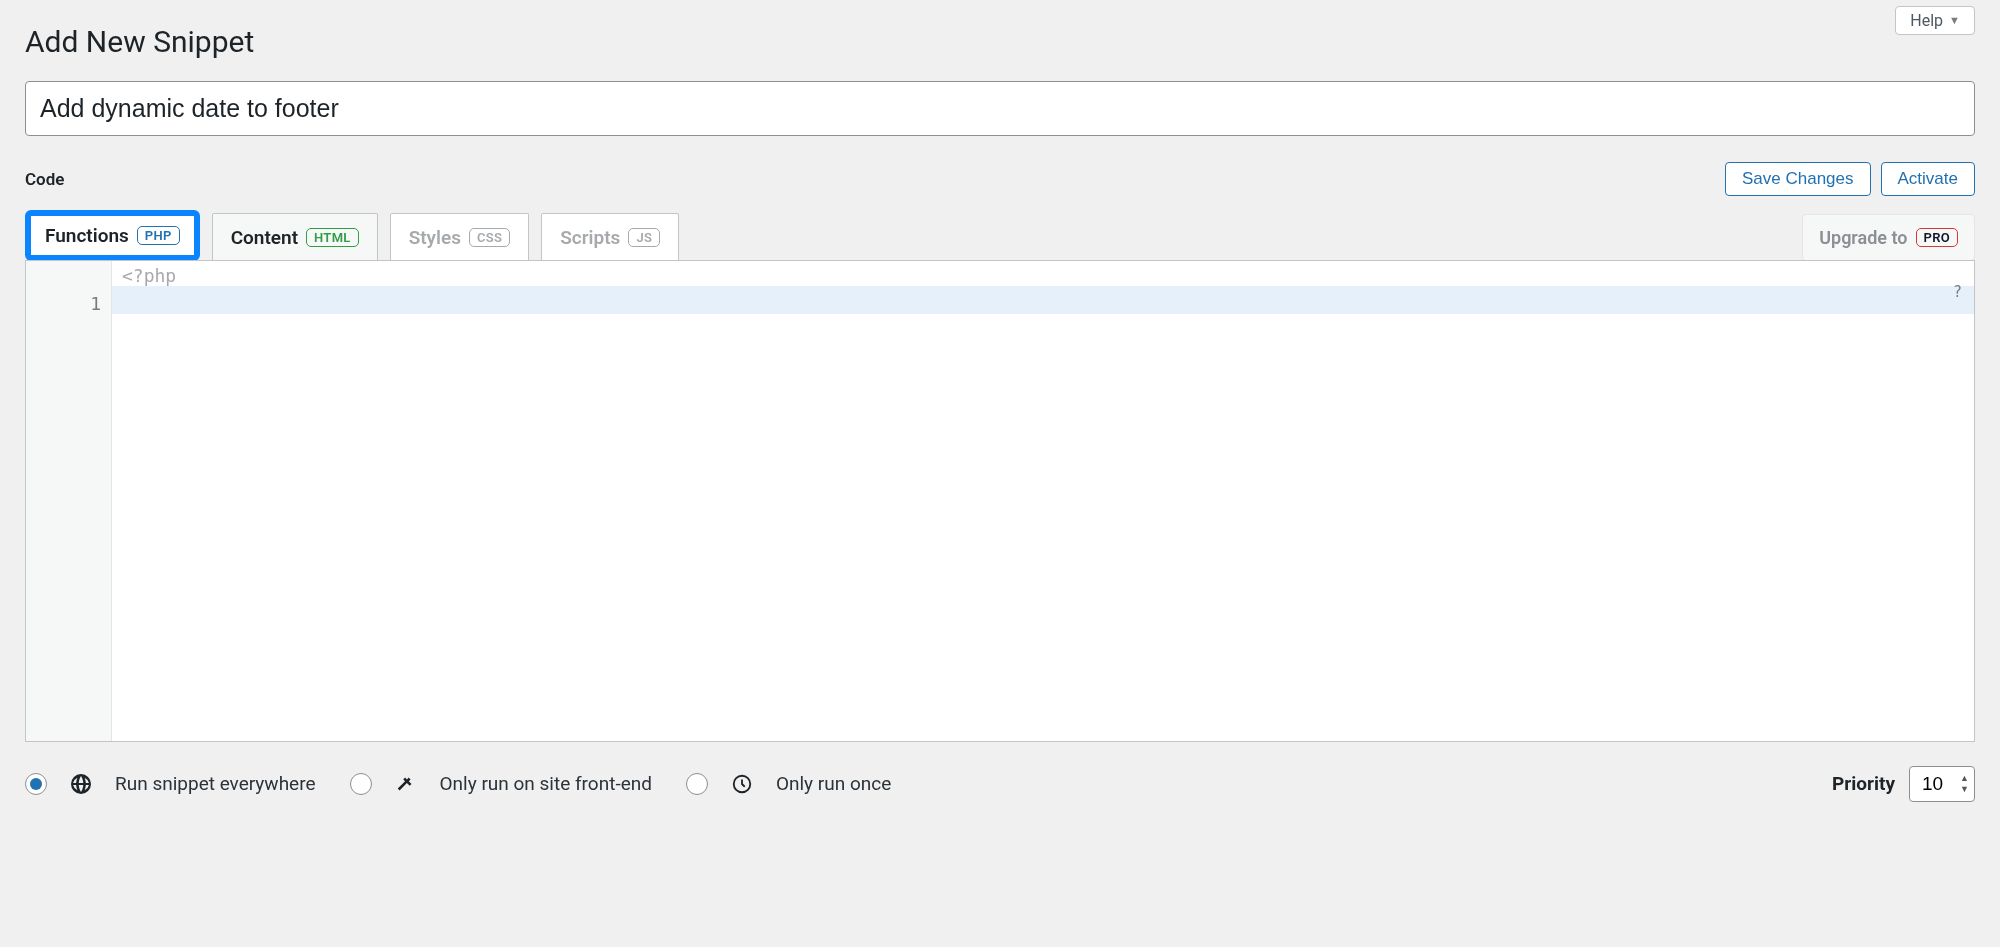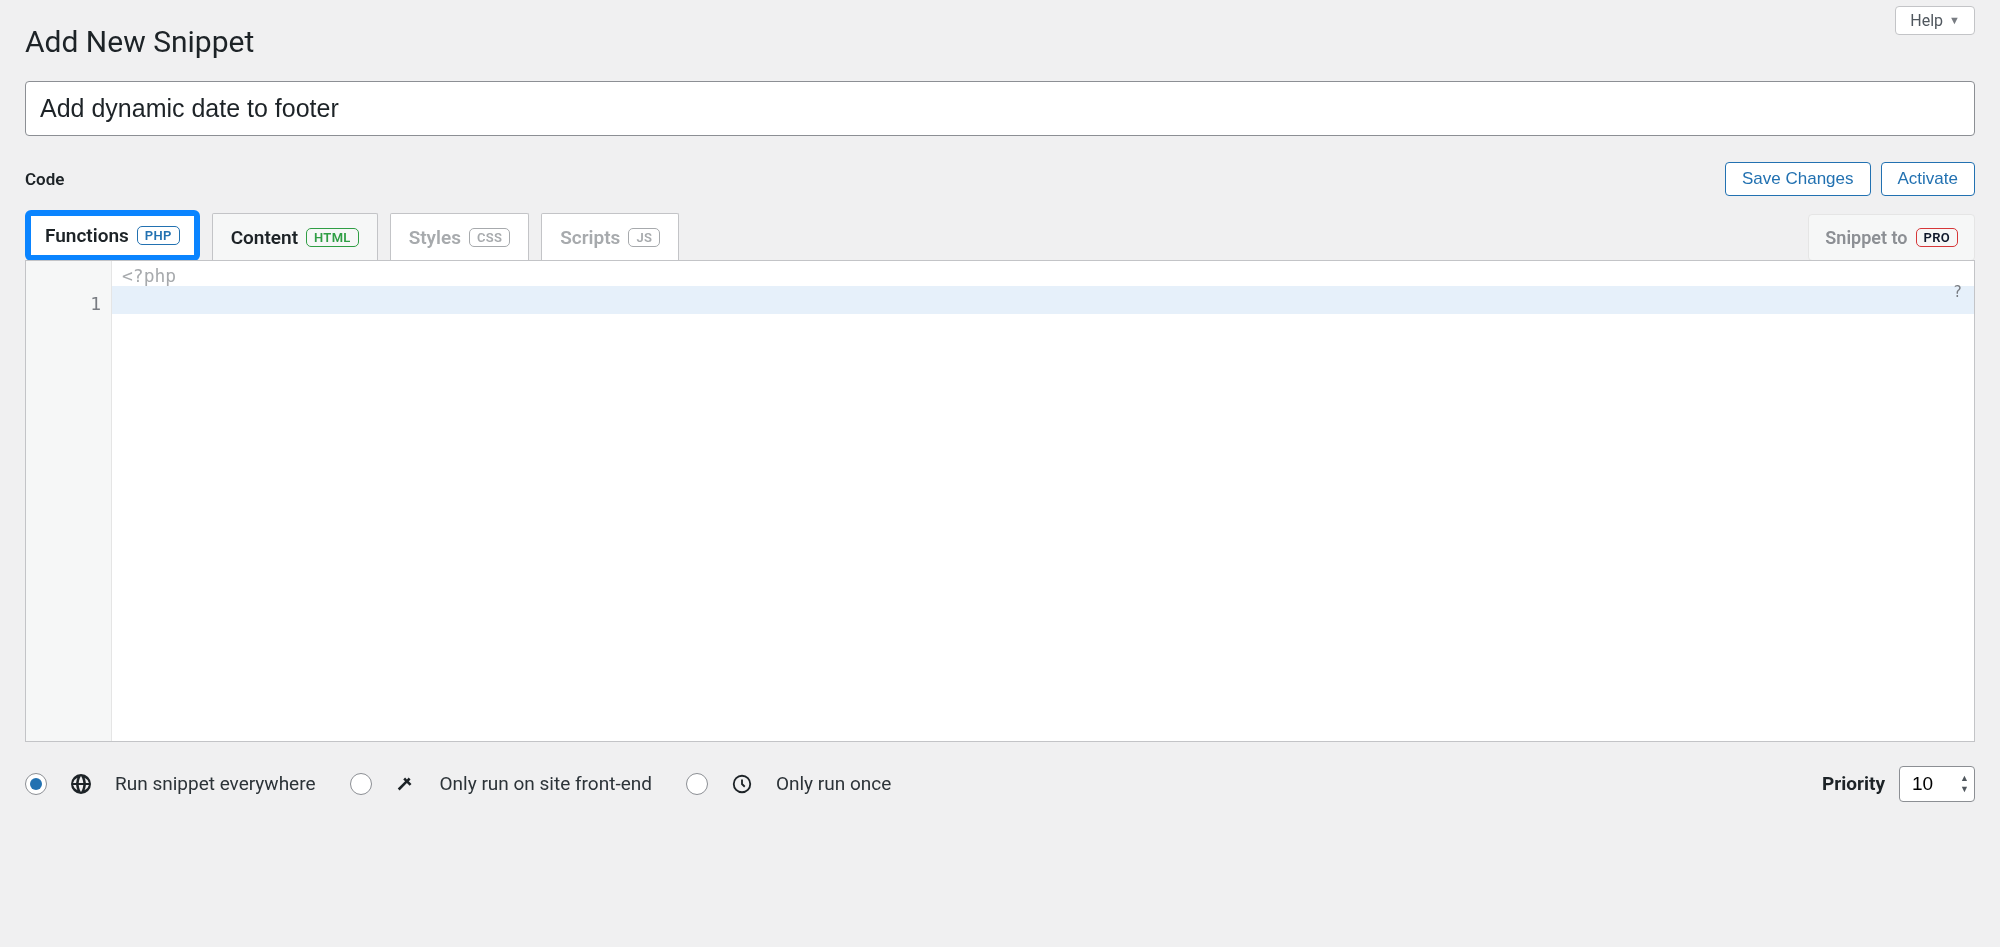--- a/index.html
+++ b/index.html
@@ -239,21 +239,21 @@
       font-size: 19px;
       font-weight: 700;
       color: #1d2327;
     }
     .priority-input {
       border: 1px solid #8c8f94;
       border-radius: 4px;
       background: #fff;
       padding: 6px 28px 6px 12px;
       font-size: 19px;
-      width: 76px;
+      width: 66px;
       position: relative;
     }
     .stepper-wrap {
       position: relative;
       display: inline-block;
     }
     .steppers {
       position: absolute;
       right: 6px;
       top: 50%;
@@ -305,21 +305,21 @@
       <span style="font-weight:600;">Styles</span>
       <span class="badge badge-css">CSS</span>
     </div>
 
     <div class="tab disabled">
       <span style="font-weight:600;">Scripts</span>
       <span class="badge badge-js">JS</span>
     </div>
 
     <div class="upgrade-pill">
-      <span>Snippet to</span>
+      <span>Upgrade to</span>
       <span class="badge badge-pro">PRO</span>
     </div>
   </div>
 
   <div class="editor-container">
     <div class="editor-body">
       <div class="gutter">
         <div class="line-no">1</div>
       </div>
       <div class="code-area">

